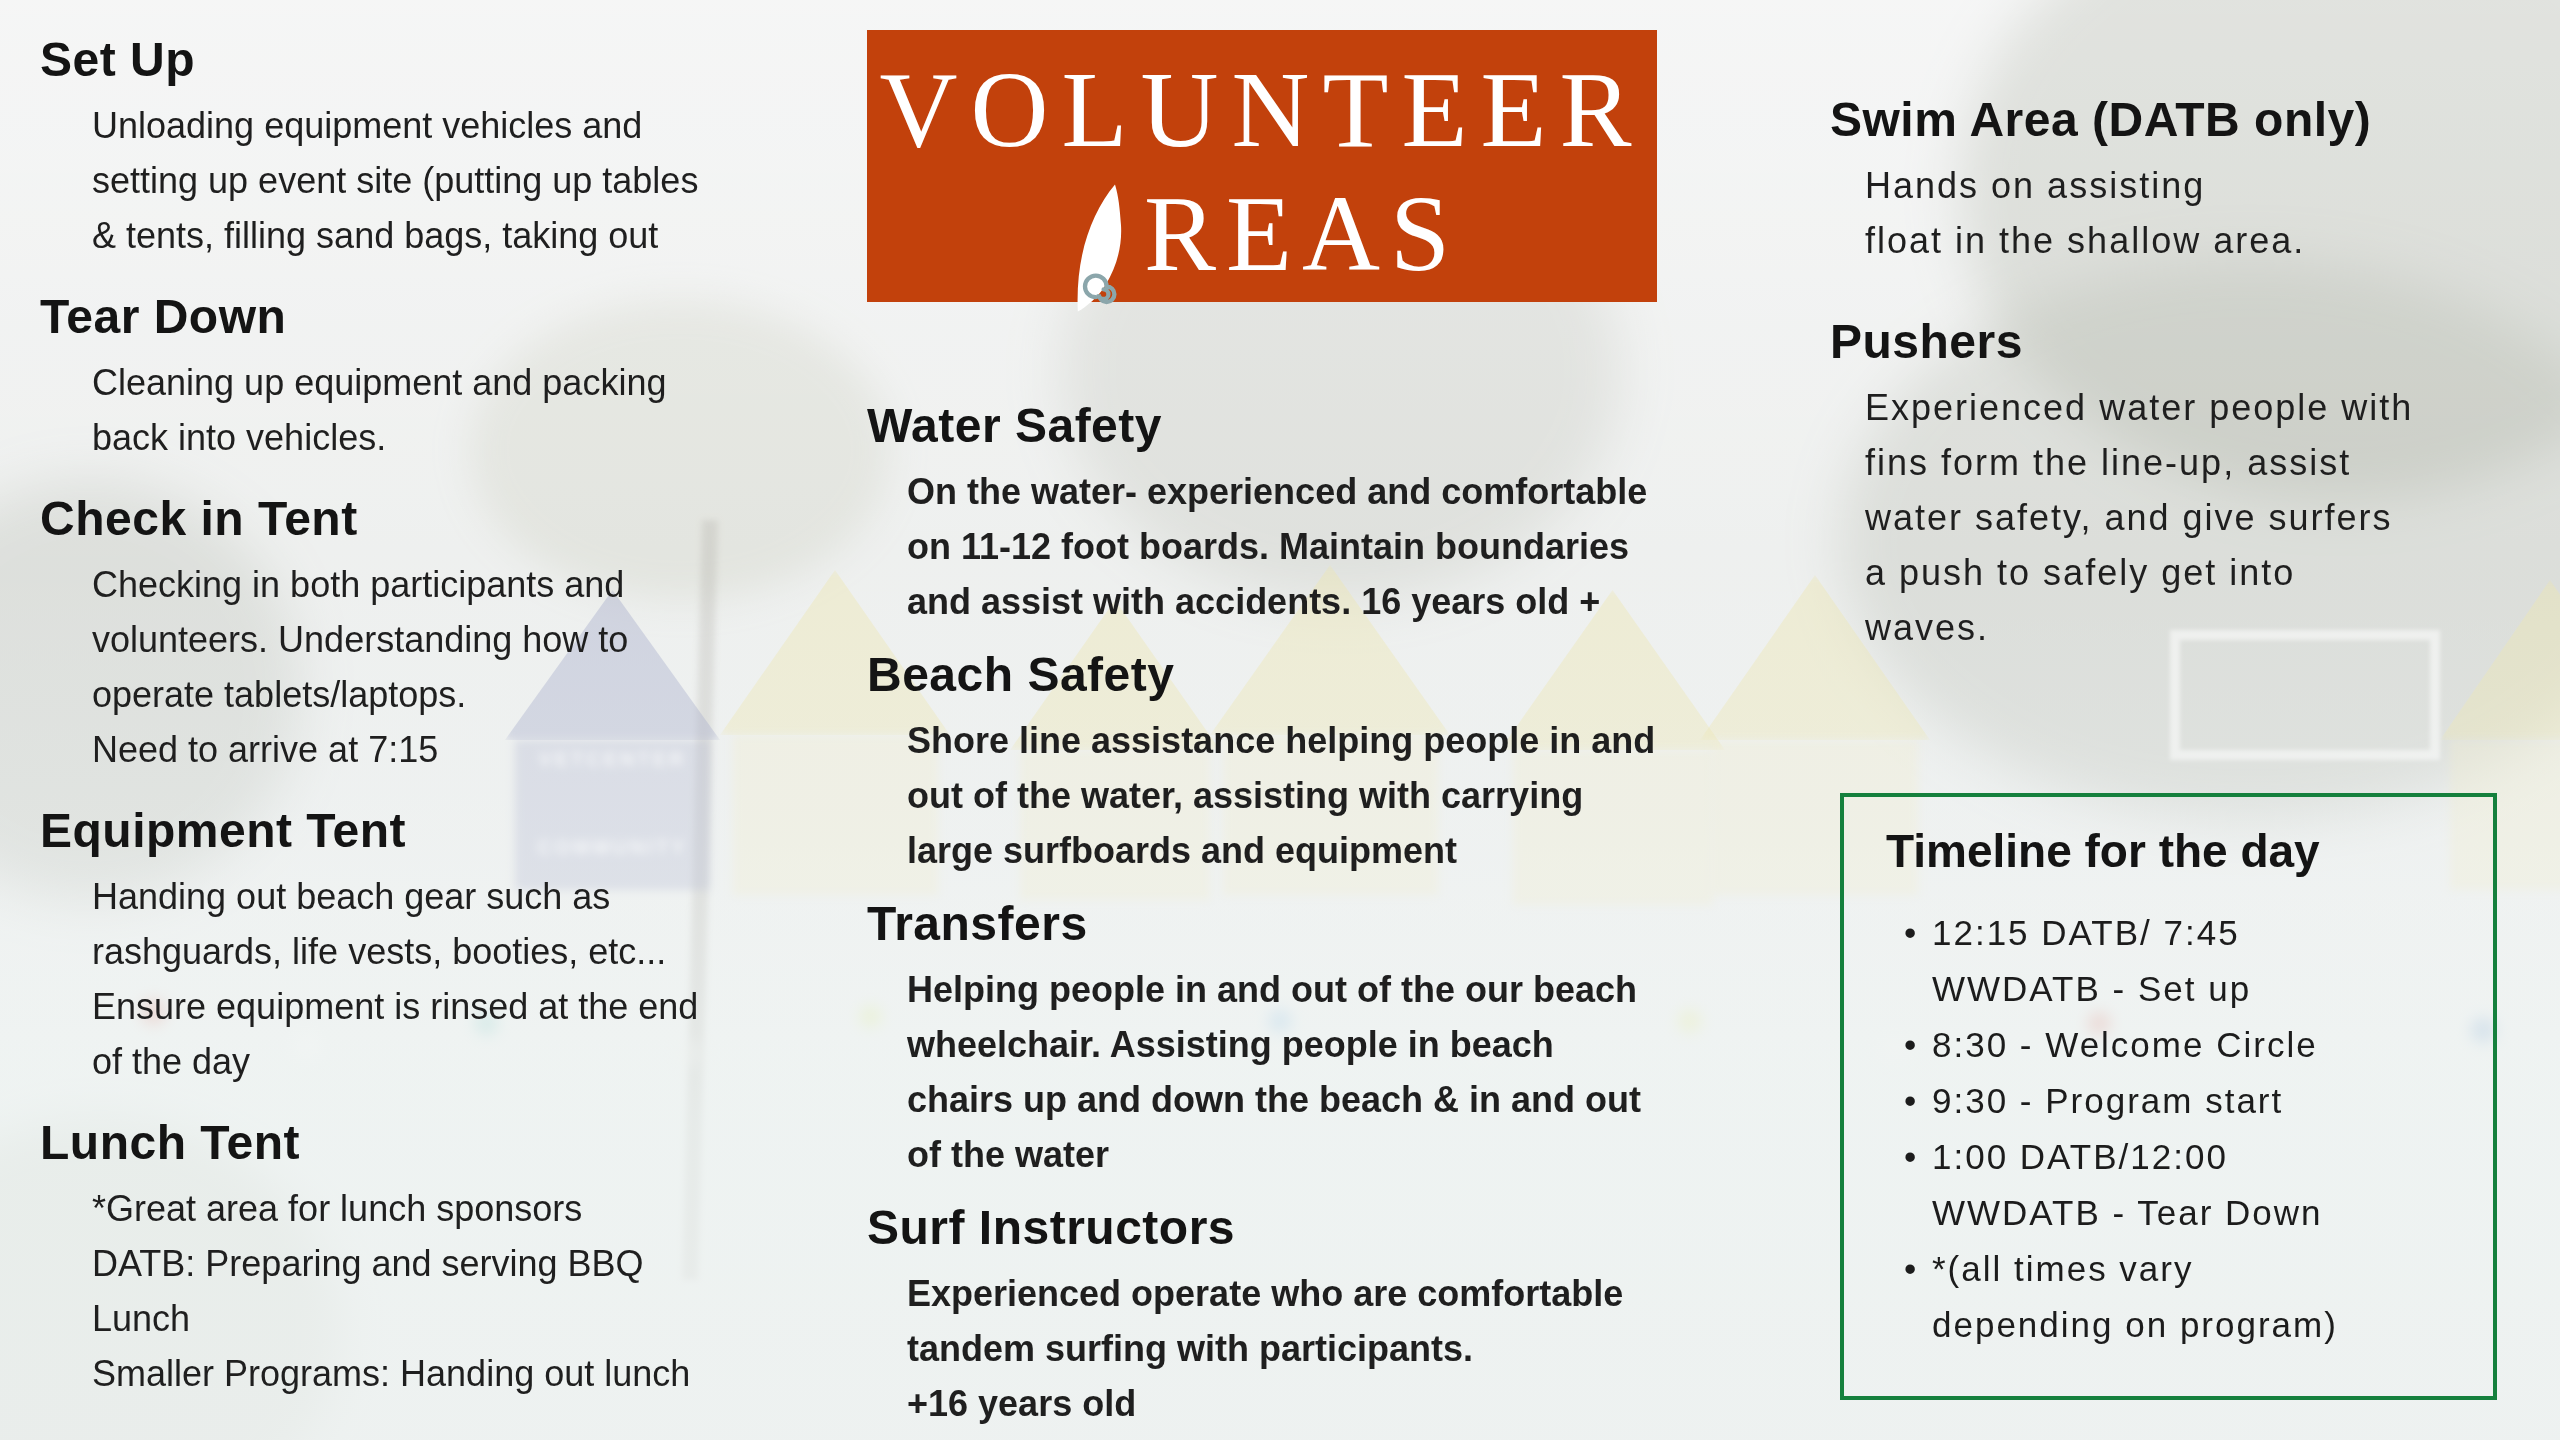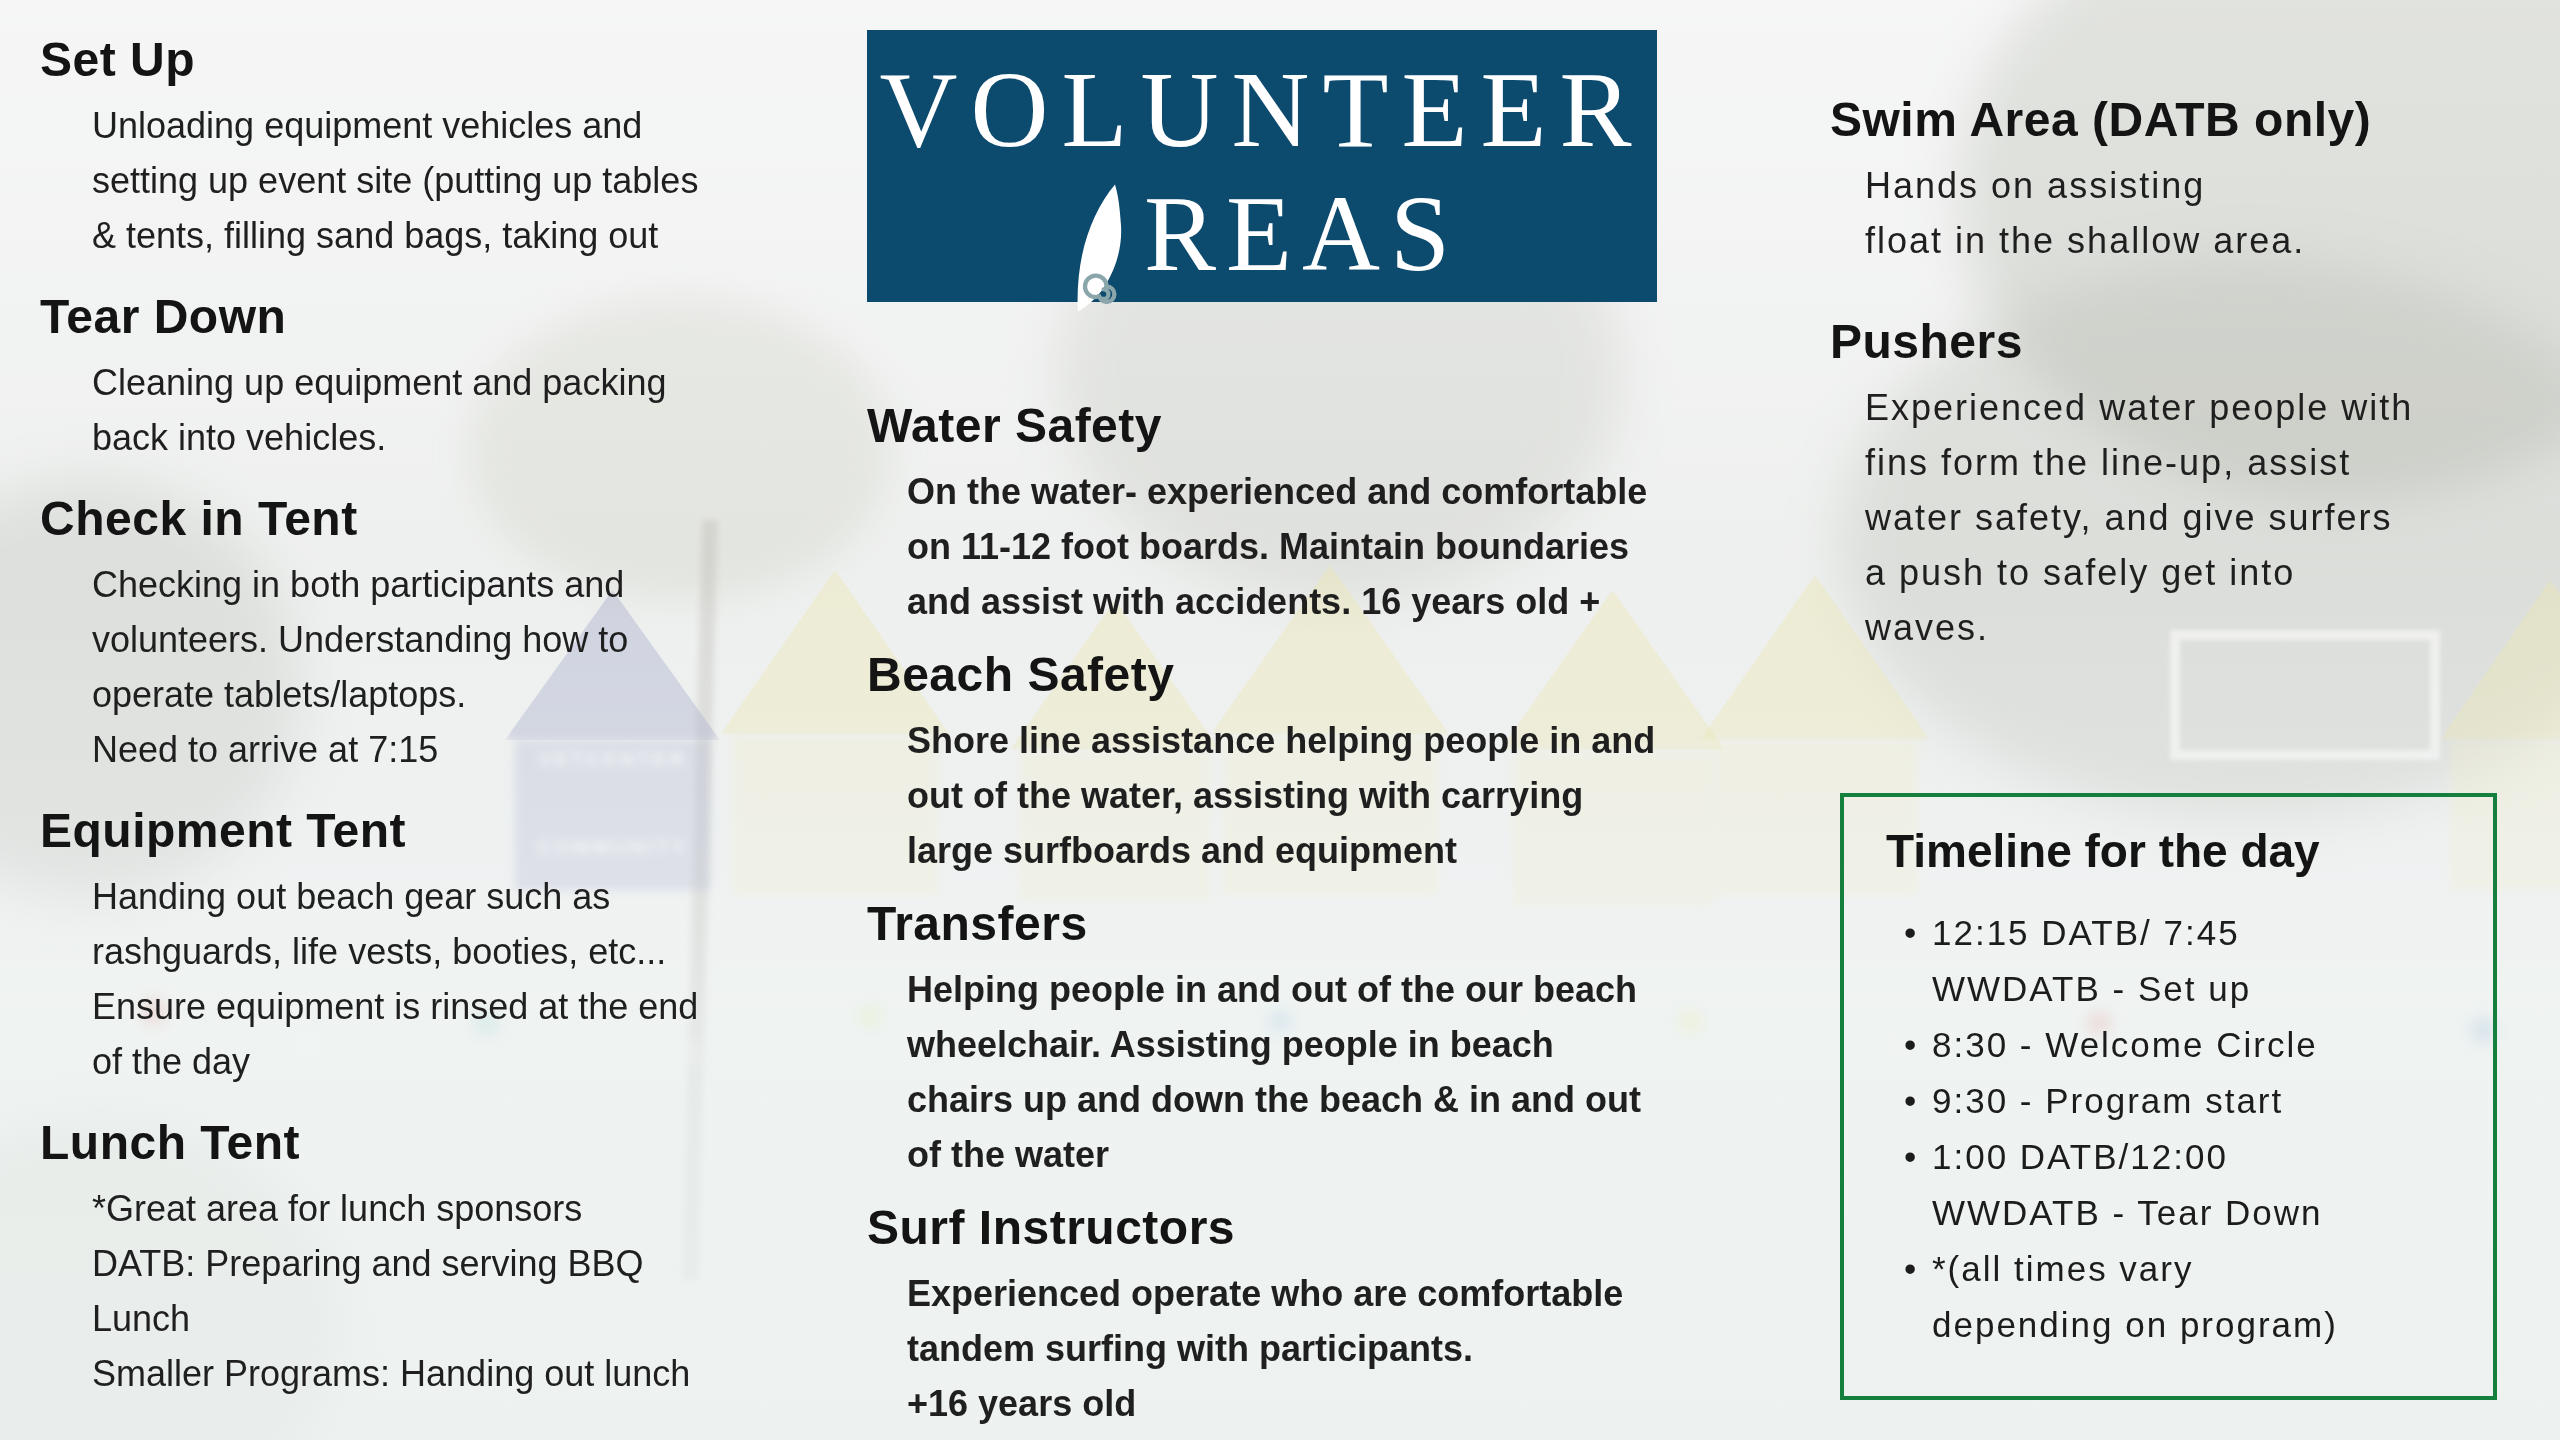--- a/index.html
+++ b/index.html
@@ -60,21 +60,21 @@
   .col-center .sec { margin-bottom:16px; }
   .col-right  .sec { margin-bottom:44px; }
   .sec-heading { margin:0 0 8px 0; font-size:48px; line-height:60px; font-weight:700;
     letter-spacing:0.5px; color:#141414; }
   .sec-body { padding-left:52px; font-size:36px; line-height:55px; color:#1f1f1f; }
   .col-center .sec-body { padding-left:40px;font-weight:bold; }
   .col-right  .sec-body { padding-left:35px; letter-spacing:2px; }
 
   
   .banner { position:relative; width:790px; height:272px; margin:0 0 94px 0;
-    background:#0c4a6e; color:#ffffff; text-align:center;
+    background:#c2410c; color:#ffffff; text-align:center;
     font-family:"Liberation Serif", serif; }
   .banner-line1 { font-size:108px; line-height:1; letter-spacing:13px; padding-top:26px; }
   .banner-line2 { display:flex; justify-content:center; align-items:center;
     font-size:108px; line-height:1; margin-top:4px; letter-spacing:10px; }
   .fin-logo { width:78px; height:132px; margin-right:2px; transform:translateY(14px); }
 
   
   .timeline { position:absolute; z-index:2; left:1840px; top:793px; width:657px; height:607px;
     border:4px solid #15803d; box-sizing:border-box; padding:26px 36px; color:#1c1c1c; }
   .timeline-title { margin:0 0 26px 6px; font-size:46px; line-height:56px; font-weight:700; color:#141414; }

